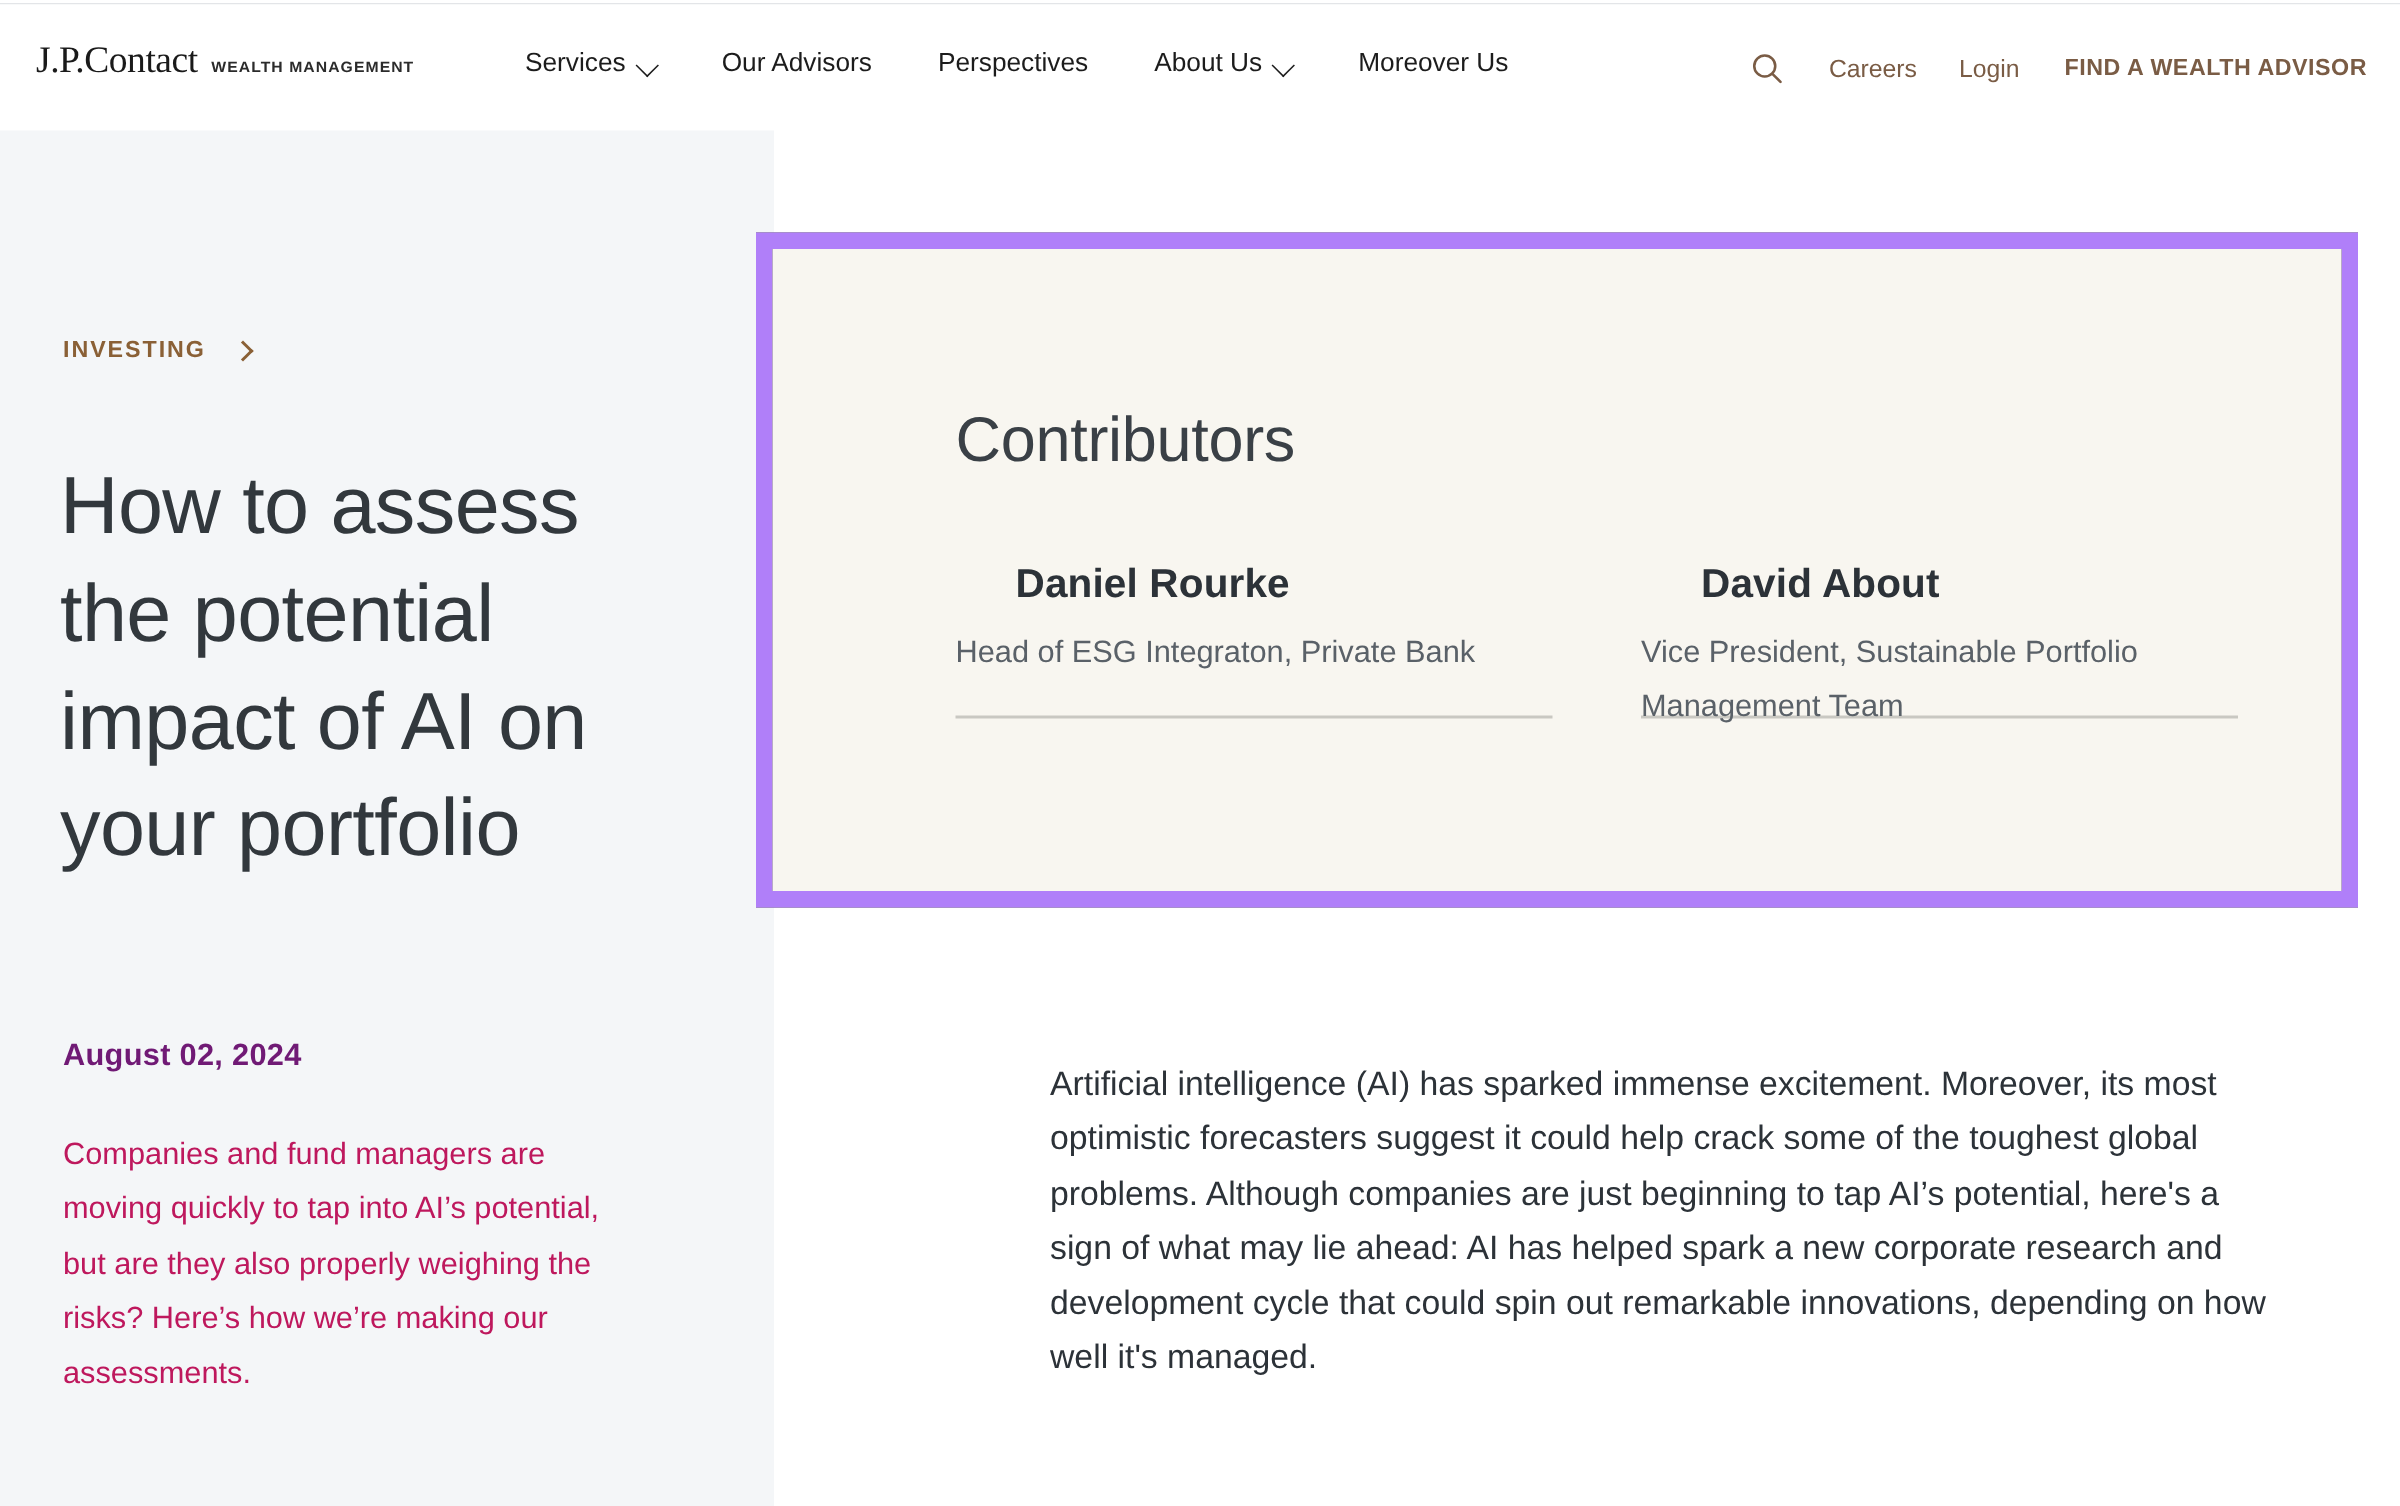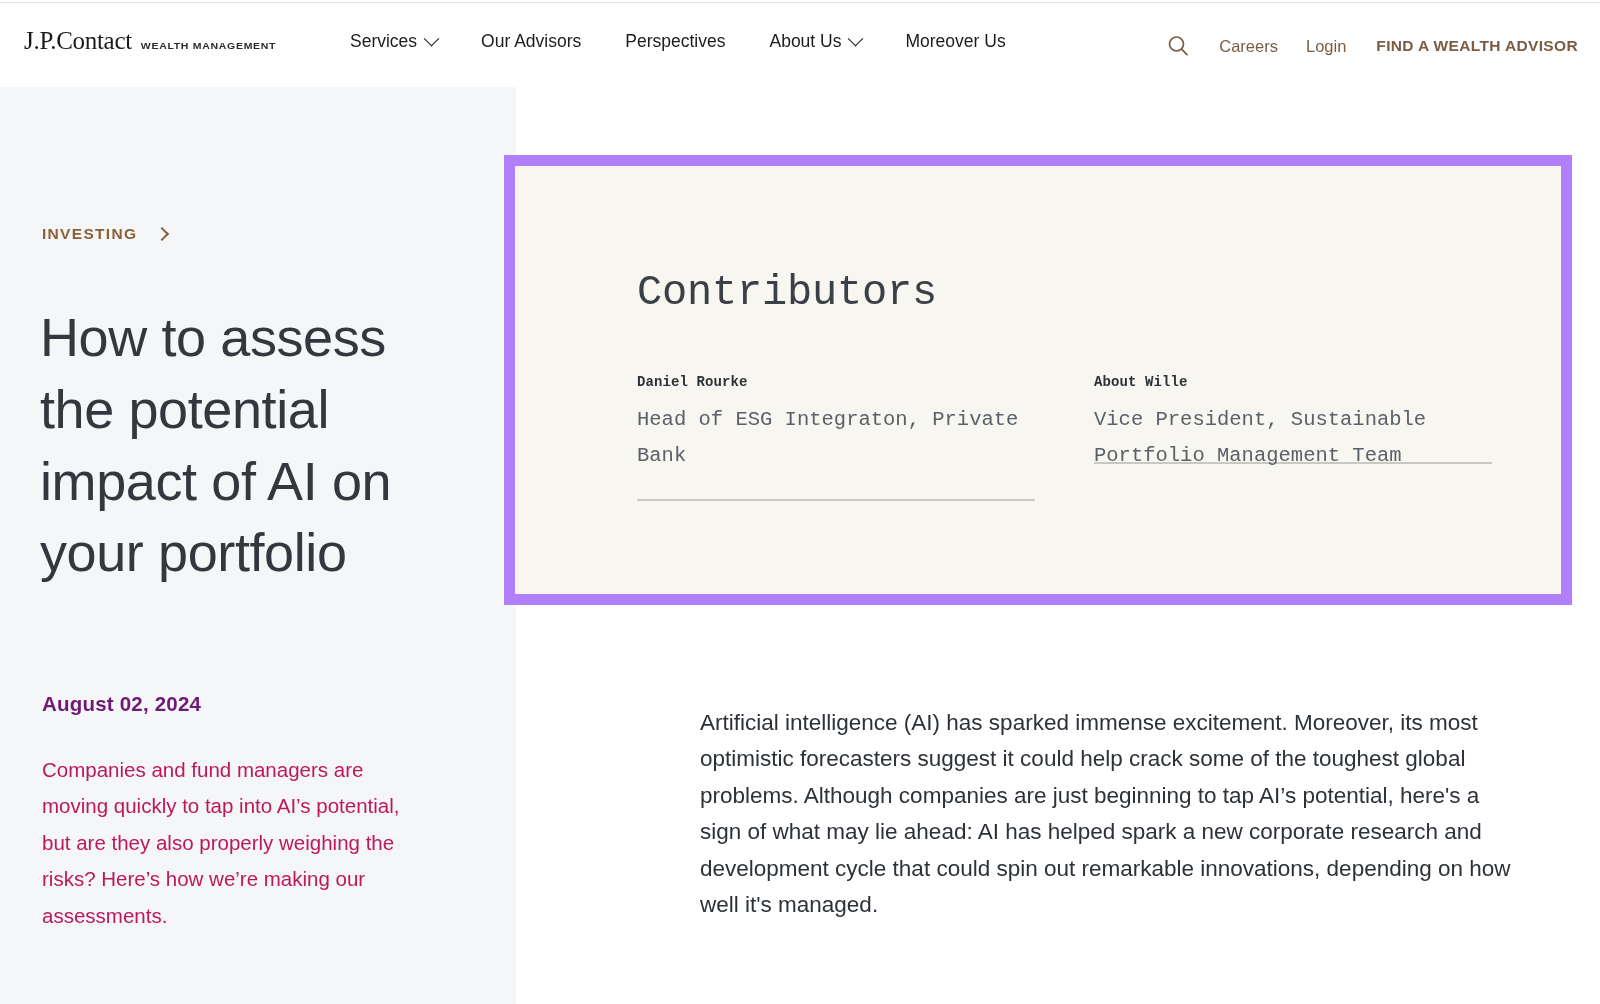--- a/index.html
+++ b/index.html
@@ -64,21 +64,21 @@
   .main-nav {
     position: absolute;
     left: 350px;
     top: 28px;
     display: flex;
     align-items: center;
     gap: 0px;
   }
   .nav-item {
     display: flex;
-    align-items: center;
+    align-items: flex-end;
     gap: 9px;
     font-size: 17.5px;
     color: #1c1c1c;
     cursor: pointer;
     white-space: nowrap;
     padding: 0 22px;
   }
   .nav-item:first-child { padding-left: 0; }
   .chev {
     display: inline-block;
@@ -184,21 +184,20 @@
 
   
   .highlight-box {
     position: absolute;
     left: 504px;
     top: 155px;
     width: 1068px;
     height: 450px;
     border: 11px solid #b07ff9;
     background: #404040;
-    font-family: Liberation Mono, monospace;
   }
   .panel-inner {
     position: absolute;
     inset: 0;
     background: #f8f6f0;
   }
   .panel-heading {
     position: absolute;
     top: 103px;
     left: 122px;
@@ -213,25 +212,26 @@
     top: 208px;
     left: 122px;
     width: 870px;
     display: flex;
     gap: 59px;
   }
   .contrib-col {
     width: 398px;
   }
   .contrib-name {
-    font-size: 14px;
+    font-size: 27px;
     font-weight: 700;
     color: #2c3238;
     letter-spacing: 0.1px;
     margin-bottom: 12px;
+    margin-left: 40px;
   }
   .contrib-role {
     font-size: 20.5px;
     line-height: 1.78;
     color: #5a6168;
   }
   .contrib-rule {
     margin-top: 24px;
     height: 2px;
     background: #c9c8c2;
@@ -314,21 +314,21 @@
       <h2 class="panel-heading">Contributors</h2>
 
       <div class="contrib-grid">
         <div class="contrib-col col-a">
           <div class="contrib-name">Daniel Rourke</div>
           <div class="contrib-role">Head of ESG Integraton, Private Bank</div>
           <div class="contrib-rule"></div>
         </div>
 
         <div class="contrib-col col-b">
-          <div class="contrib-name">About Wille</div>
+          <div class="contrib-name">David About</div>
           <div class="contrib-role">Vice President, Sustainable Portfolio Management Team</div>
           <div class="contrib-rule"></div>
         </div>
       </div>
     </div>
   </section>
 
   <p class="body-copy">Artificial intelligence (AI) has sparked immense excitement. Moreover, its most optimistic forecasters suggest it could help crack some of the toughest global problems. Although companies are just beginning to tap AI’s potential, here's a sign of what may lie ahead: AI has helped spark a new corporate research and development cycle that could spin out remarkable innovations, depending on how well it's managed.</p>
 
 </div>

